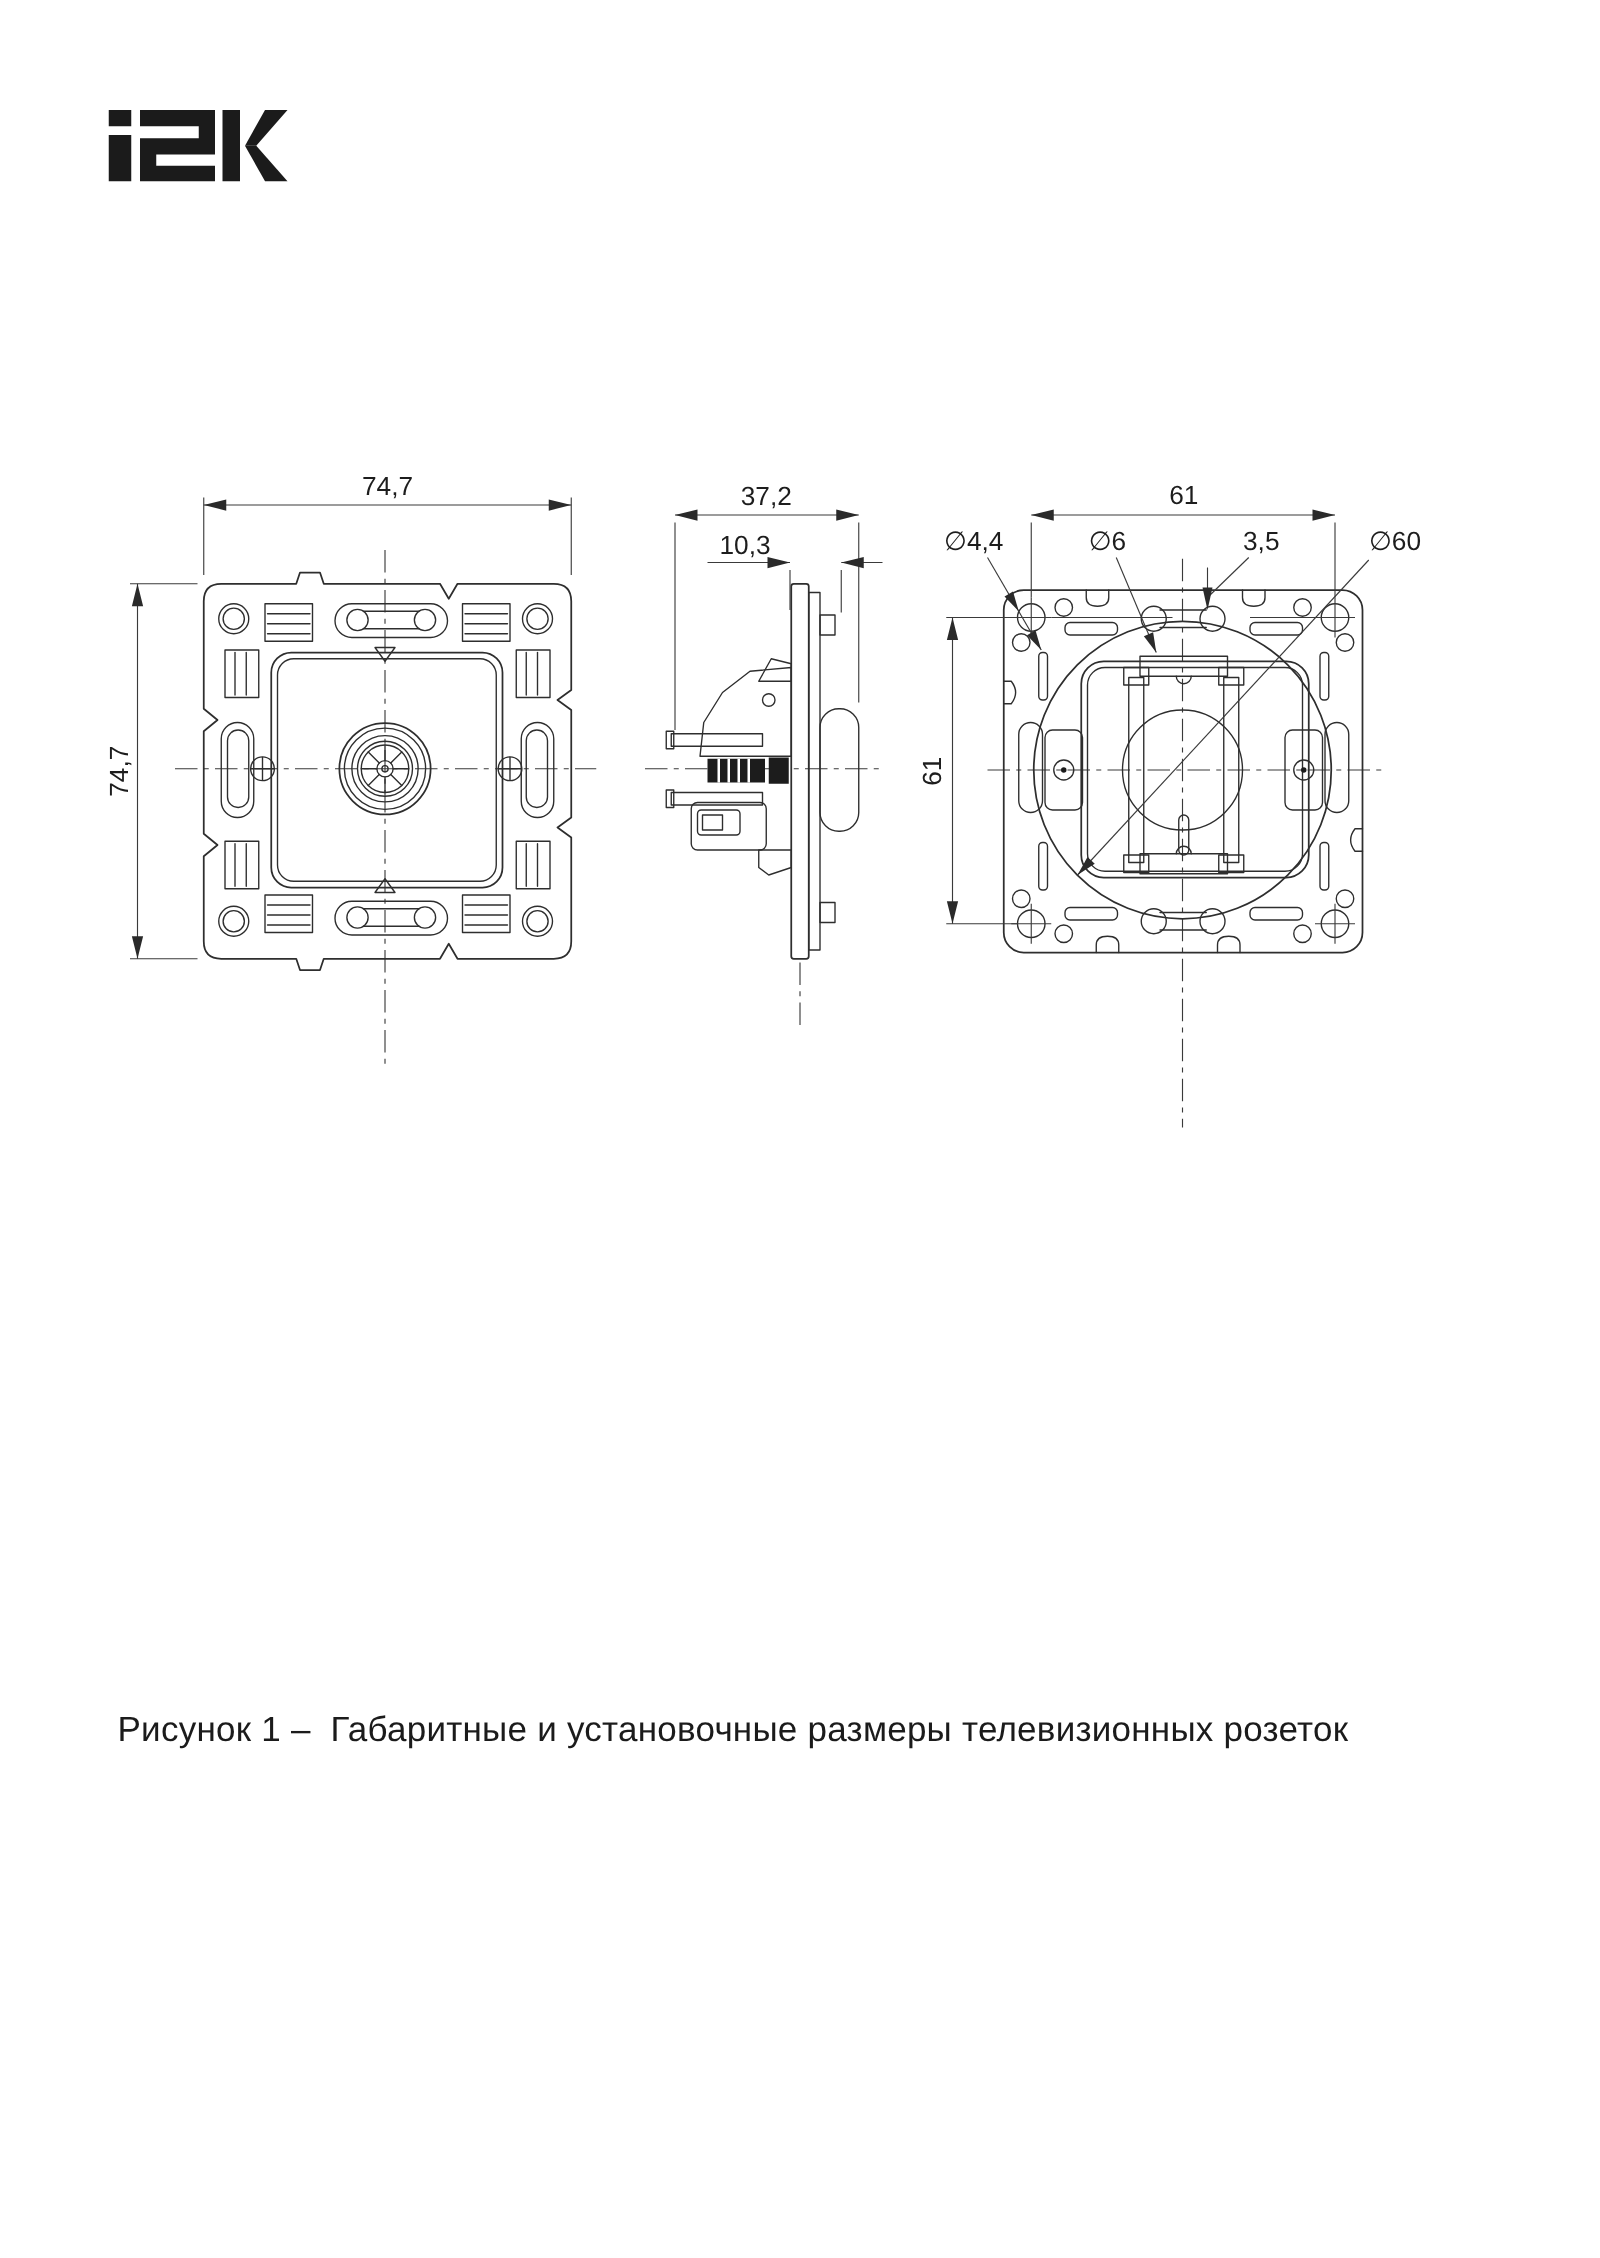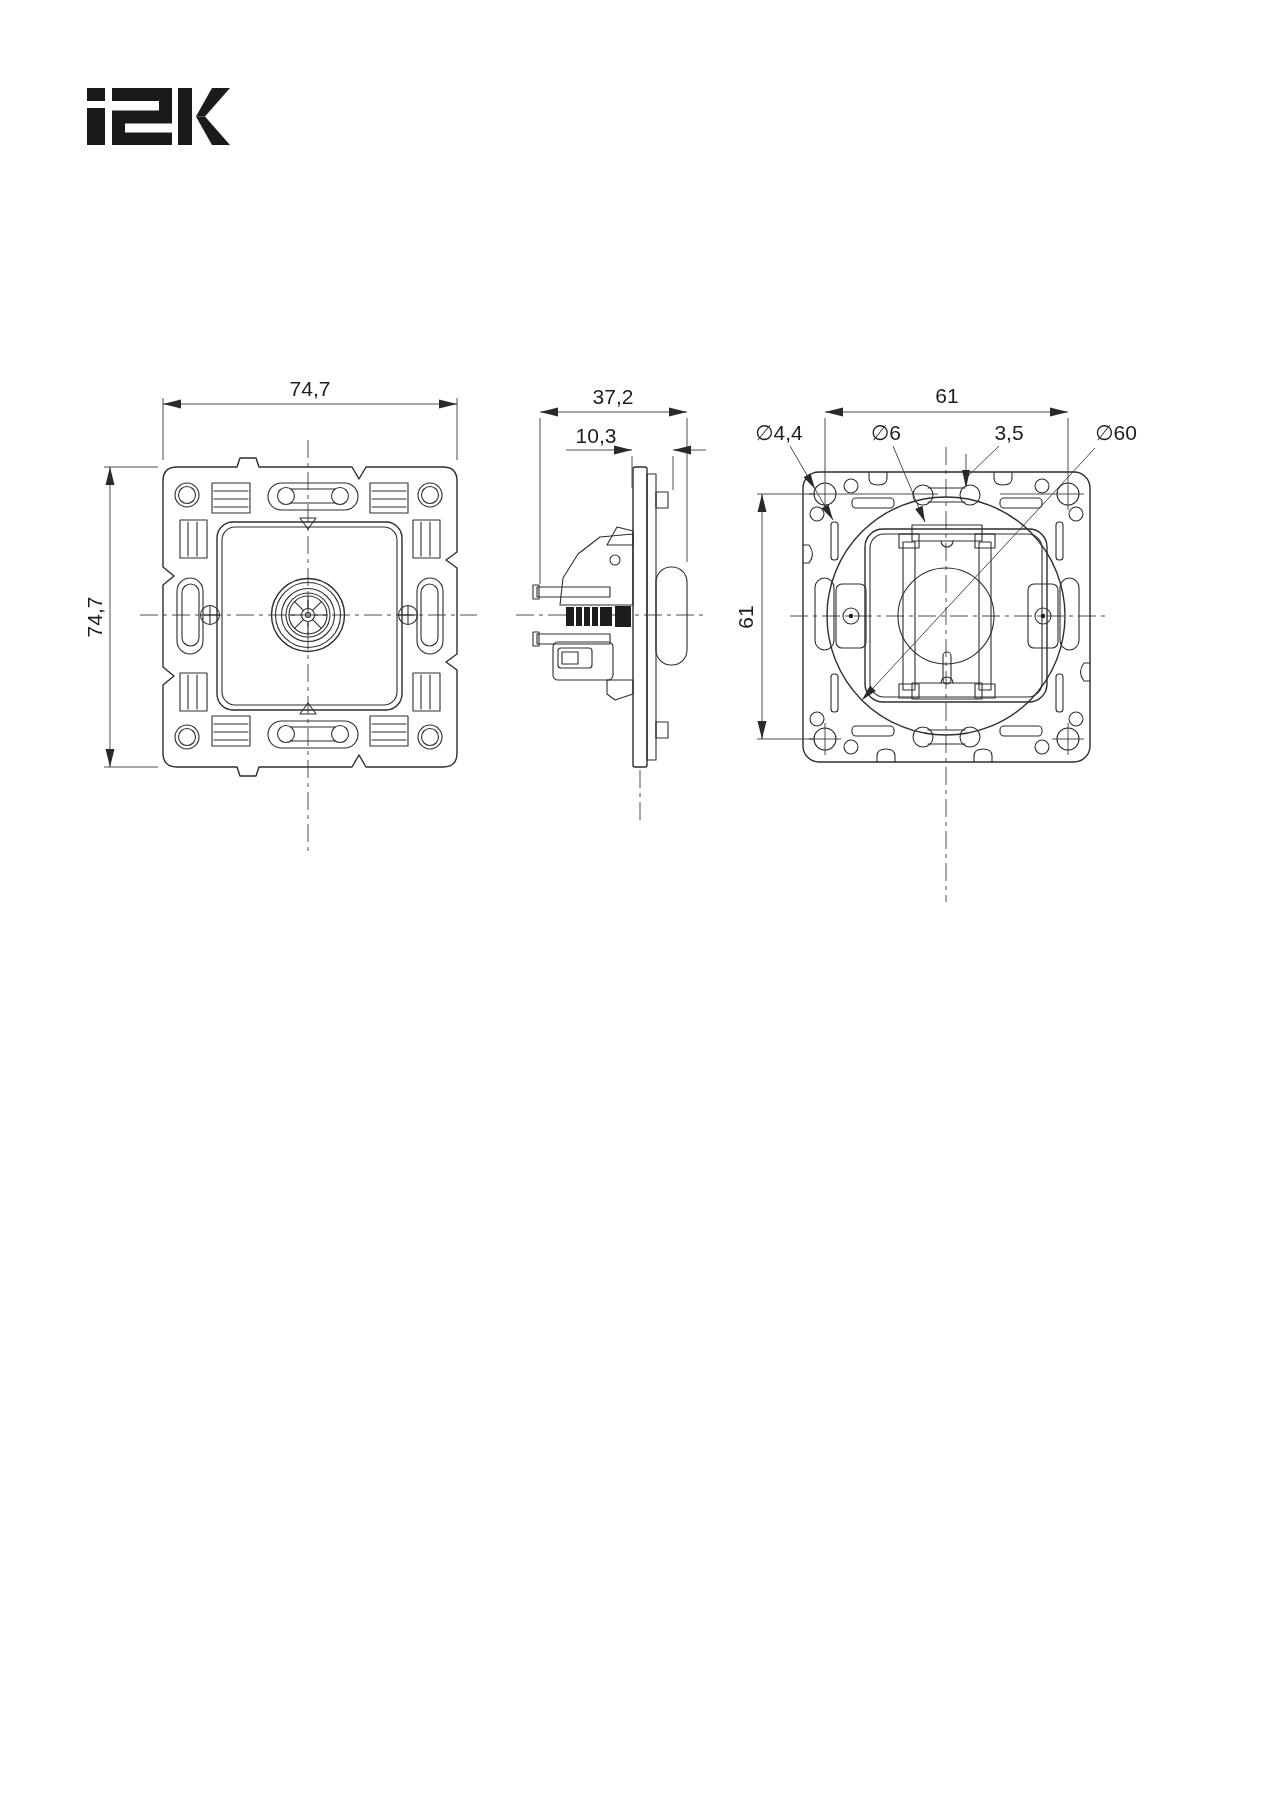--- a/index.html
+++ b/index.html
@@ -341,14 +341,15 @@
       <text class="dimtext" x="1009" y="418" text-anchor="middle">3,5</text>
     </g>
     <g>
       <line class="thin" x1="1095" y1="426" x2="862" y2="678"></line>
       <polygon class="arr" points="862,678 870,663.6 875.8,669"></polygon>
       <text class="dimtext" x="1116" y="418" text-anchor="middle">∅60</text>
     </g>
   </g>
 </svg>
 
+<div class="caption">Рисунок 1 –  Габаритные и установочные размеры телевизионных розеток</div>
 
 </div>
 
 </body></html>

